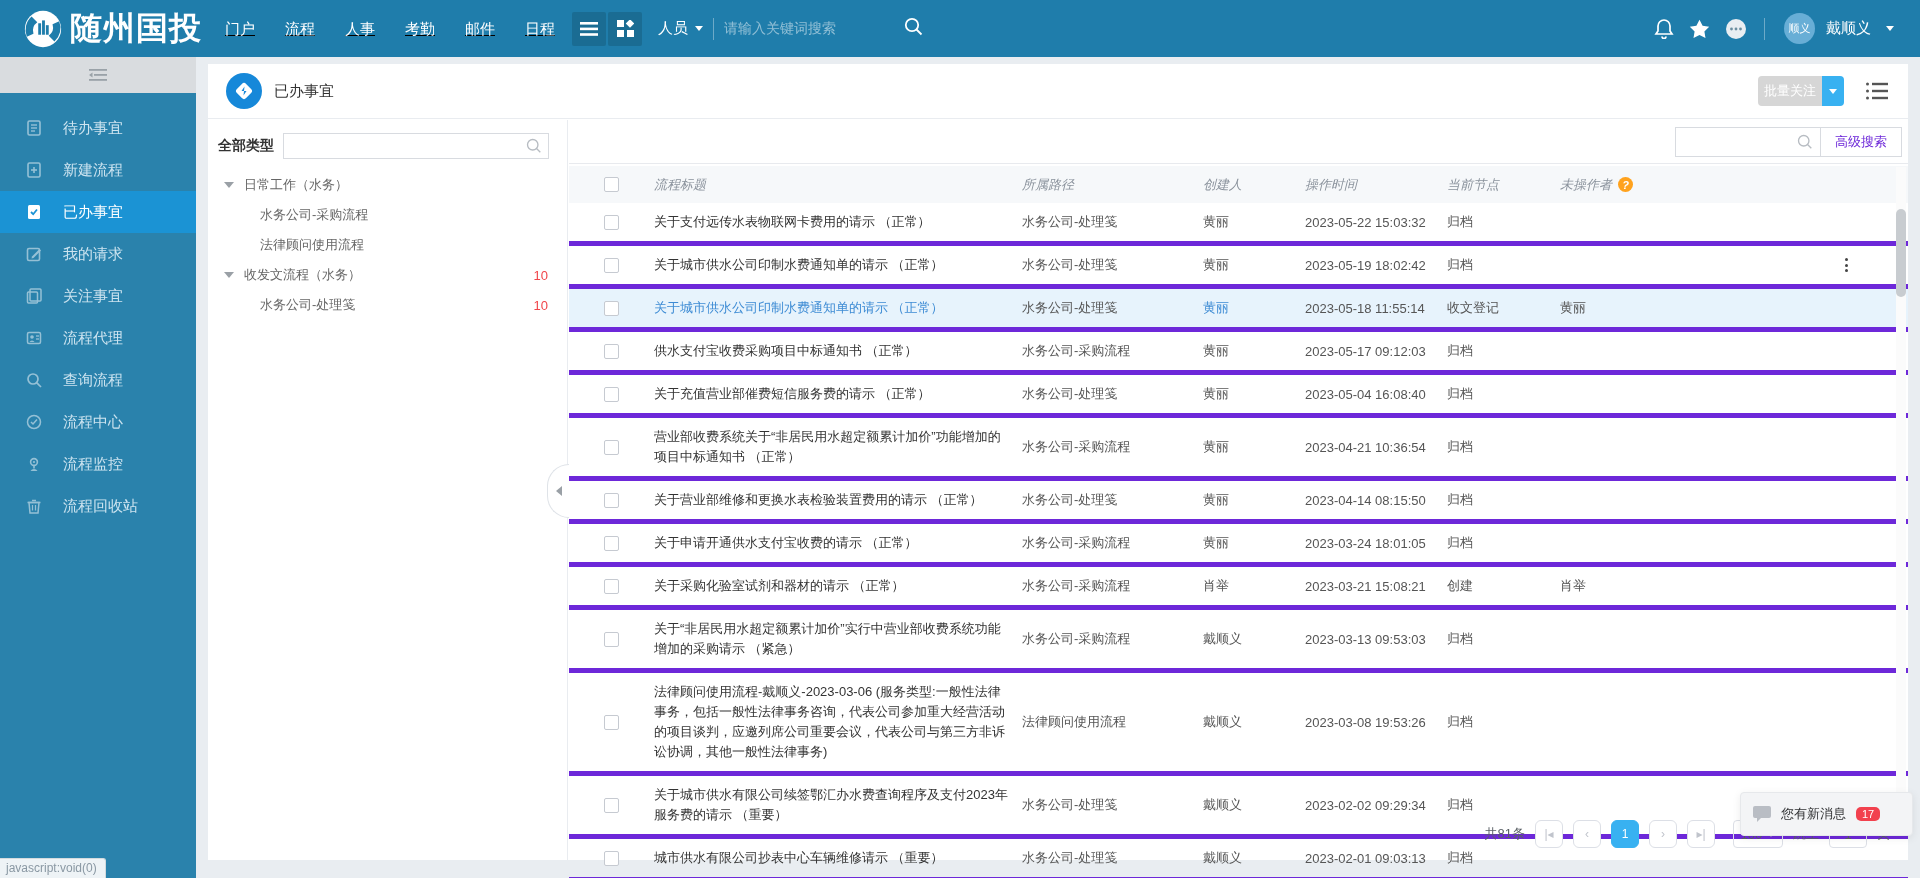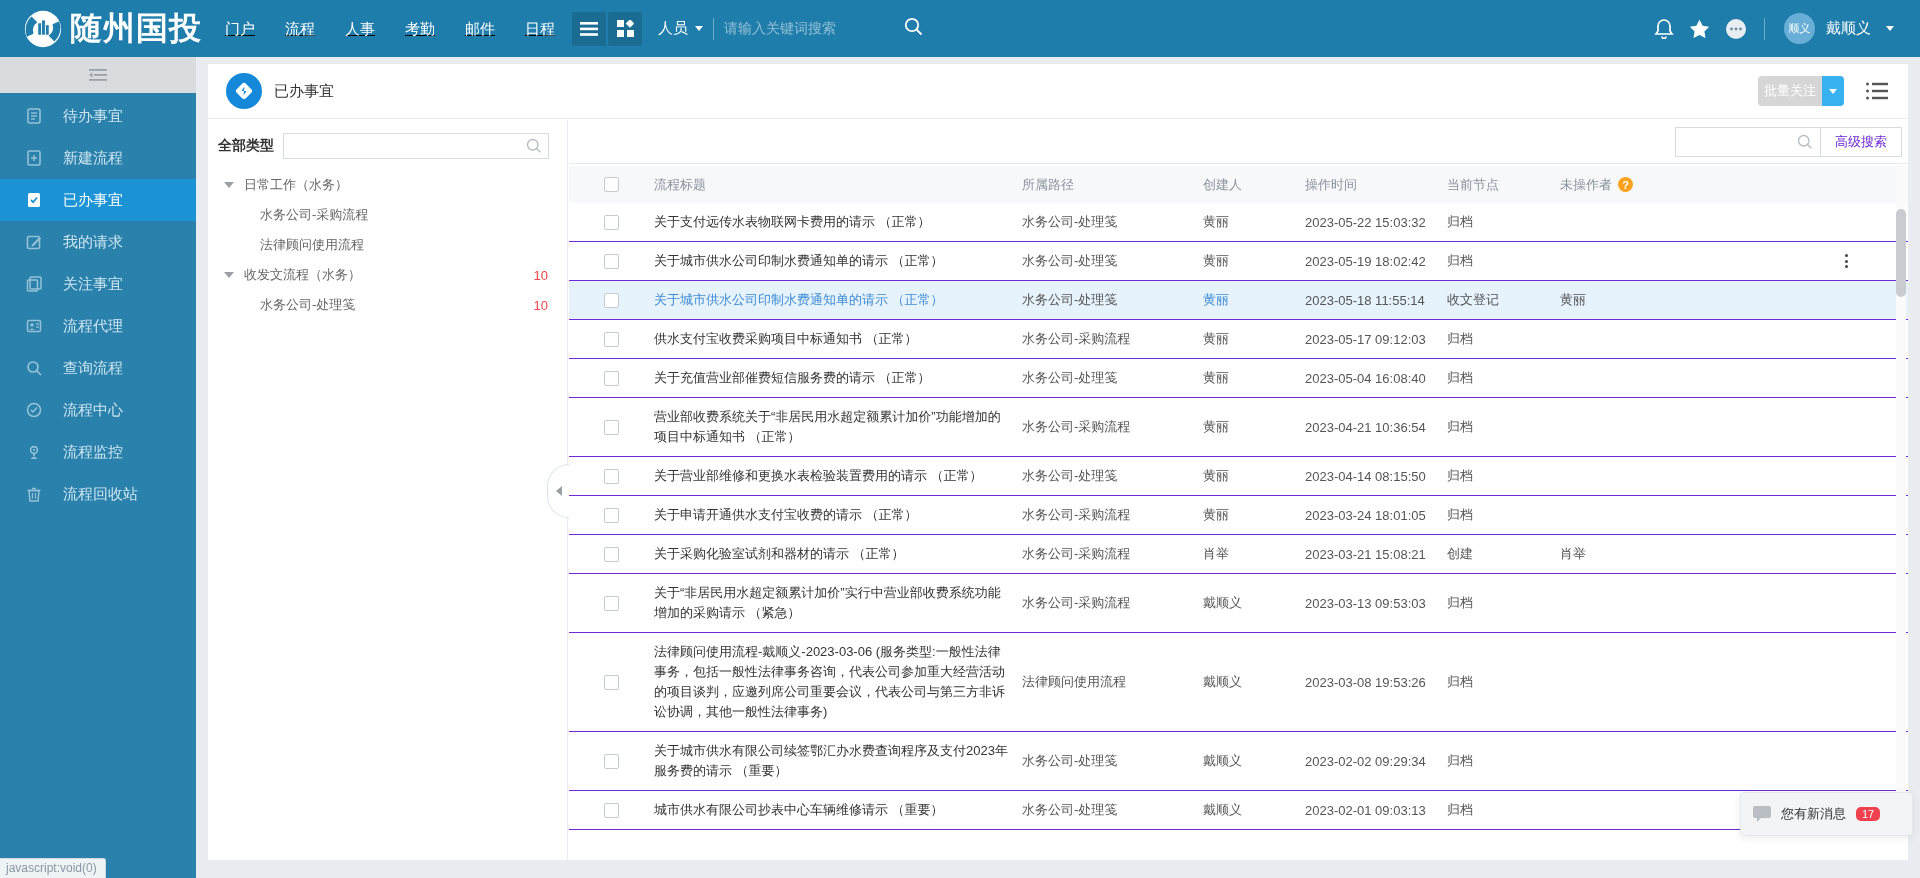--- a/index.html
+++ b/index.html
@@ -19,21 +19,21 @@
 .hdr-search-ph { color:rgba(255,255,255,0.5); font-size:14px; width:162px; }
 .hdr-search-icon { margin-left:18px; }
 .topbar-right { margin-left:auto; display:flex; align-items:center; padding-right:26px; gap:15px; }
 .avatar { width:31px; height:31px; border-radius:50%; background:#68aed6; color:#fff; font-size:11px; display:flex; align-items:center; justify-content:center; margin-left:2px; }
 .user-name { color:#fff; font-size:15px; margin-left:-4px; }
 .caret-down { width:0; height:0; border-left:5px solid transparent; border-right:5px solid transparent; border-top:6px solid #fff; display:inline-block; }
 
 
 .sidebar { position:absolute; left:0; top:57px; width:196px; height:821px; background:#2a82ac; }
 .side-collapse { height:36px; background:#d9dcdf; display:flex; align-items:center; justify-content:center; }
-.side-menu { padding-top:2px; }
+.side-menu { padding-top:14px; }
 .side-item { height:42px; display:flex; align-items:center; padding-left:26px; gap:21px; color:#cde4f0; font-size:15px; cursor:pointer; }
 .side-item svg { opacity:0.5; }
 .side-item.active { background:#1b93d4; color:#fff; }
 .side-item.active svg { opacity:1; }
 
 
 .panel { position:absolute; left:208px; top:64px; width:1700px; height:796px; background:#fff; }
 .panel-header { height:55px; border-bottom:1px solid #e9ecf0; display:flex; align-items:center; padding:0 20px 0 18px; }
 .ph-icon { width:36px; height:36px; border-radius:50%; background:#1688d9; display:flex; align-items:center; justify-content:center; }
 .ph-title { font-size:15px; color:#333; margin-left:12px; }
@@ -62,22 +62,22 @@
 .tab { font-size:14px; color:#555; padding:0 12px; height:43px; line-height:41px; margin-right:14px; cursor:pointer; position:relative; }
 .tab.active { color:#3d9ddb; }
 .tab.active:after { content:""; position:absolute; left:-4px; right:-4px; bottom:1px; height:3px; background:#3d9ddb; }
 .tabs-right { margin-left:auto; display:flex; align-items:center; }
 .list-search { width:146px; height:30px; border:1px solid #d8dbe0; position:relative; }
 .list-search svg { position:absolute; right:7px; top:6px; }
 .adv-search { height:30px; line-height:28px; border:1px solid #d8dbe0; border-left:none; padding:0 14px; font-size:13px; color:#6d28d9; }
 .scroll-pad { margin-right:6px; }
 
 
-.thead { height:37px; background:#f6f8fa; display:flex; align-items:center; font-size:13px; color:#8a929c; margin-top:2px; }
-.trow { display:flex; align-items:center; font-size:13px; color:#555; border-bottom:1px solid #6d28d9; position:relative; }
+.thead { height:37px; background:#f6f8fa; display:flex; align-items:center; font-size:13px; color:#8a929c; margin-top:2px;font-style:italic; }
+.trow { display:flex; align-items:center; font-size:13px; color:#555; border-bottom:5px solid #6d28d9; position:relative; }
 .trow.selected { background:#e7f3fc; }
 .trow.selected .c-title, .trow.selected .c-creator { color:#3d8bd4; }
 .c-check { width:85px; display:flex; justify-content:center; flex-shrink:0; }
 .checkbox { width:15px; height:15px; border:1px solid #c6cad1; border-radius:2px; background:#fff; }
 .c-title { width:368px; color:#333; line-height:20px; padding:9px 14px 9px 0; flex-shrink:0; }
 .c-path { width:181px; flex-shrink:0; }
 .c-creator { width:102px; flex-shrink:0; }
 .c-time { width:142px; flex-shrink:0; }
 .c-node { width:113px; flex-shrink:0; }
 .c-pending { width:240px; flex-shrink:0; }
@@ -526,20 +526,35 @@
     <div class="c-title">城市供水有限公司抄表中心车辆维修请示 （重要）</div>
     <div class="c-path">水务公司-处理笺</div>
     <div class="c-creator">戴顺义</div>
     <div class="c-time">2023-02-01 09:03:13</div>
     <div class="c-node">归档</div>
     <div class="c-pending"></div>
 
   </div>
       </div>
 
+    <div class="pagination">
+      <span>共81条</span>
+      <span class="pg-btn">|◂</span>
+      <span class="pg-btn">‹</span>
+      <span class="pg-btn active">1</span>
+      <span class="pg-btn">›</span>
+      <span class="pg-btn">▸|</span>
+      <span class="pg-size">
+          <span>100</span>
+          <span class="caret-down"></span>
+        </span>
+      <span>跳至</span>
+      <span class="pg-jump-input">1</span>
+      <span>页</span>
+    </div>
 
     <div class="vscroll">
         <div class="vscroll-thumb"></div>
       </div>
   </div>
 </div>
 
 <div class="toast">
   <svg width="18" height="16" viewBox="0 0 18 16">
     <path d="M2 0 h14 a2 2 0 0 1 2 2 v8 a2 2 0 0 1 -2 2 h-8 l-4 4 v-4 h-2 a2 2 0 0 1 -2 -2 v-8 a2 2 0 0 1 2 -2 Z" fill="#b9bdc4"></path>

